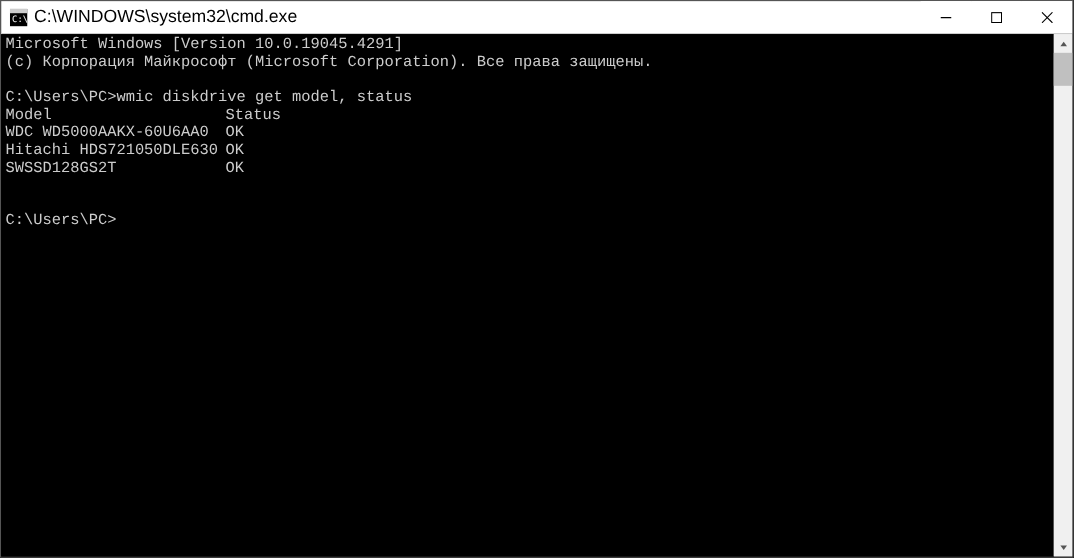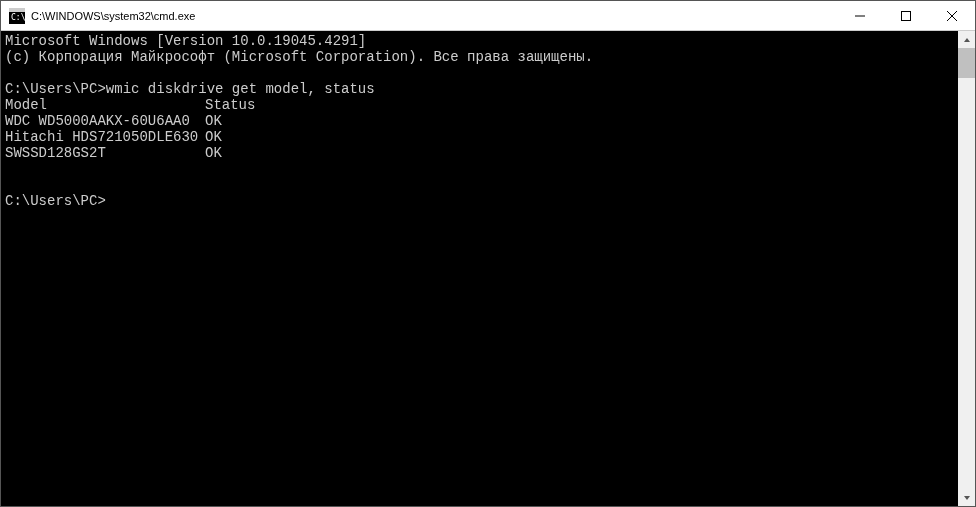--- a/index.html
+++ b/index.html
@@ -21,21 +21,21 @@
   .title-icon {
     width: 16px;
     height: 16px;
     margin: 0 6px 0 8px;
     display: inline-flex;
     align-items: center;
     justify-content: center;
   }
   .title-text {
     flex: 1;
-    font-size: 11px;
+    font-size: 16px;
     color: #000;
     white-space: nowrap;
     overflow: hidden;
   }
   .win-controls { display: flex; height: 100%; }
   .win-btn {
     width: 46px;
     height: 100%;
     display: flex;
     align-items: center;

